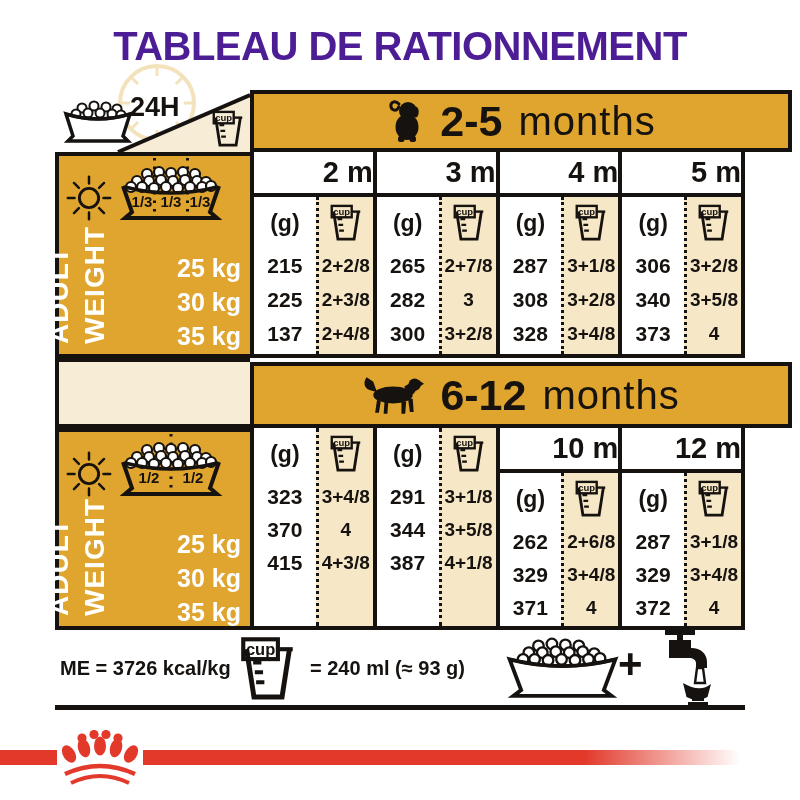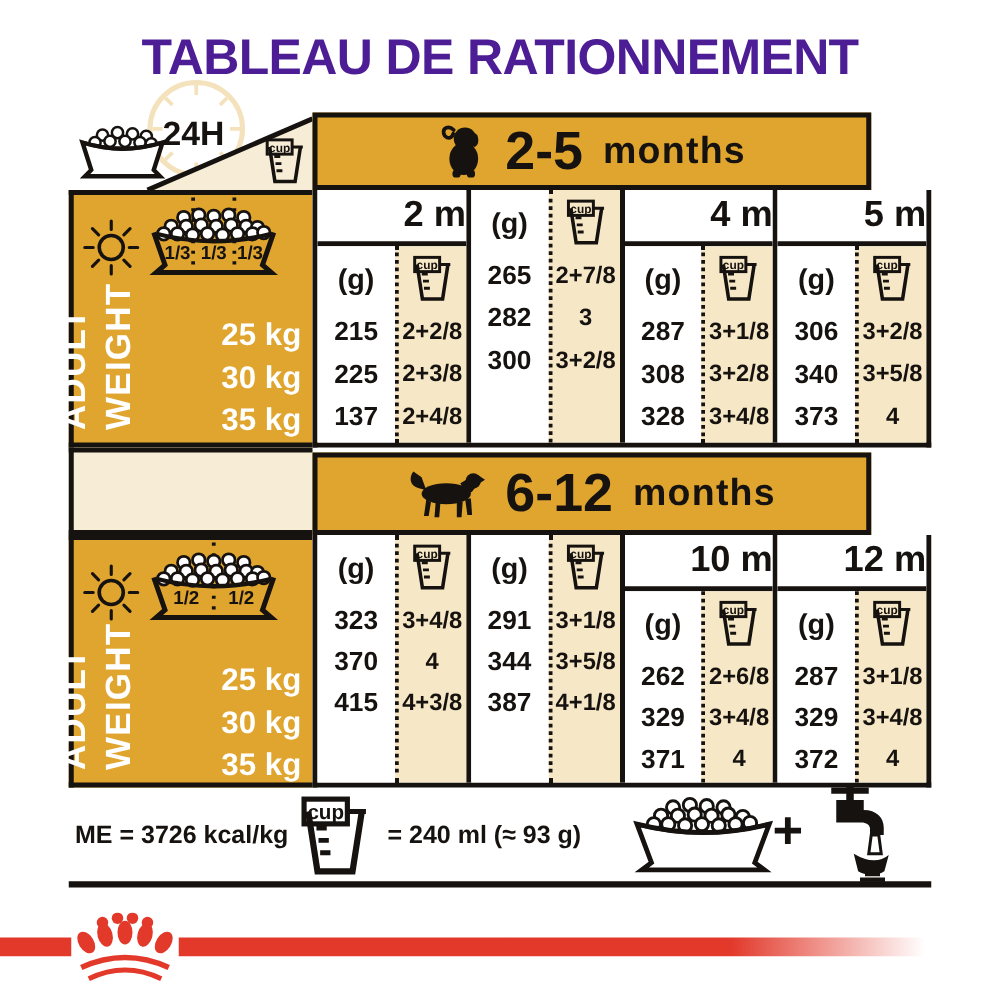--- a/index.html
+++ b/index.html
@@ -3,24 +3,24 @@
 <meta charset="utf-8">
 <style>
   html,body{margin:0;padding:0;background:#fff;}
   #stage{position:relative;width:800px;height:800px;background:#fff;overflow:hidden;
          font-family:"Liberation Sans","DejaVu Sans",sans-serif;color:#16120F;}
   .abs{position:absolute;}
   
   #title{top:24px;left:0;width:800px;text-align:center;font-size:40px;font-weight:800;
          letter-spacing:-.5px;color:#4c1d95;}
   
-  .goldbar{left:250px;width:447px;background:#DFA52E;border:4px solid #16120F;box-sizing:border-box;
+  .goldbar{left:250px;width:542px;background:#DFA52E;border:4px solid #16120F;box-sizing:border-box;
            display:flex;align-items:center;justify-content:center;gap:16px;}
   .age-bold{font-size:43px;font-weight:800;}
-  .age-rest{font-size:30px;font-weight:700;letter-spacing:1px;}
+  .age-rest{font-size:40px;font-weight:400;letter-spacing:1px;}
   
   .panel{left:55px;width:195px;background:#DFA52E;border:4px solid #16120F;border-right:none;box-sizing:border-box;}
   .vlab span{position:absolute;bottom:0;transform-origin:0 100%;transform:rotate(-90deg);
              white-space:nowrap;font-size:28px;font-weight:800;color:#fff;letter-spacing:1px;}
   .vlab{position:absolute;left:16px;bottom:10px;width:70px;height:130px;}
   .wcol{position:absolute;left:84px;top:95px;width:98px;text-align:right;color:#fff;
         font-size:25px;font-weight:800;}
   .wcol div{height:34px;line-height:34px;}
   
   .grid{left:250px;width:495px;border:4px solid #16120F;border-top:none;box-sizing:border-box;
@@ -187,20 +187,21 @@
   </svg>
 </span>
             </div>
           <div class="val">2+2/8</div>
           <div class="val">2+3/8</div>
           <div class="val">2+4/8</div>
         </div>
       </div>
     </div>
     <div class="col">
+      <div class="mh">3 m</div>
       <div class="mb">
         <div class="sub subg">
           <div class="unit">(g)</div>
           <div class="val">265</div>
           <div class="val">282</div>
           <div class="val">300</div>
         </div>
         <div class="sub subc">
           <div class="unit">
               <span class="cup-slot cup-md">

